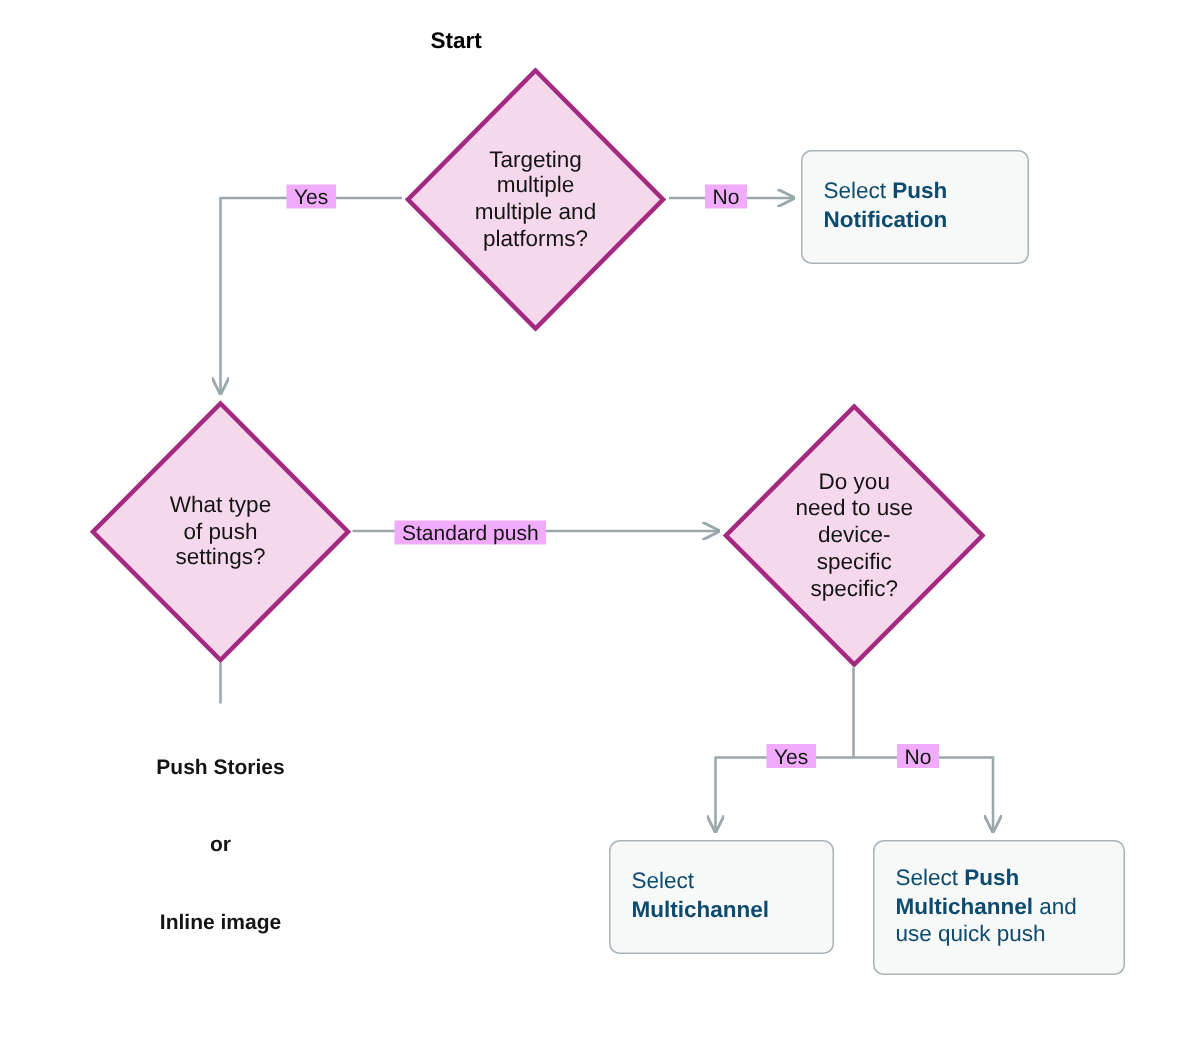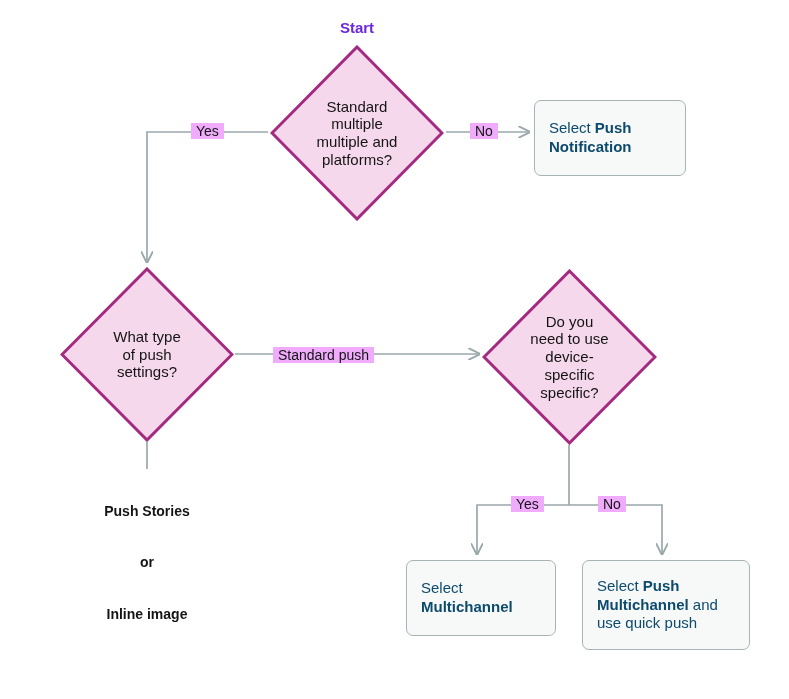--- a/index.html
+++ b/index.html
@@ -78,22 +78,21 @@
     color: #141414;
     white-space: pre;
     line-height: 1.22;
     font-weight: bold;
   }
   .lbl.center { text-align: center; }
   .title {
     position: absolute;
     font-size: 15px;
     font-weight: bold;
-    color: #6d28d9;
-    text-align: center;
+    color: #000000;
   }
   .edgelbl {
     position: absolute;
     font-size: 14px;
     color: #141414;
     background: #f0abfc;
     padding: 0 5px;
     white-space: nowrap;
   }
 </style>
@@ -126,21 +125,21 @@
     </g>
   </svg>
 
   <div class="title" style="left:287px; top:19px; width:140px;">Start</div>
 
   <div class="node diamond" style="left:270px; top:45px; width:174px; height:176px;">
     <svg class="shape" viewBox="0 0 174 176" preserveAspectRatio="none">
       <polygon points="87,2 172,88 87,174 2,88" fill="#f6d8ec" stroke="#a32a80" stroke-width="3"></polygon>
     </svg>
     <div class="dlabel">
-      <div>Standard</div>
+      <div>Targeting</div>
       <div>multiple</div>
       <div>multiple and</div>
       <div>platforms?</div>
     </div>
   </div>
 
   <div class="node diamond" style="left:60px; top:267px; width:174px; height:175px;">
     <svg class="shape" viewBox="0 0 174 175" preserveAspectRatio="none">
       <polygon points="87,2 172,87.5 87,173 2,87.5" fill="#f6d8ec" stroke="#a32a80" stroke-width="3"></polygon>
     </svg>
@@ -177,21 +176,21 @@
   </div>
 
   <div class="node boxnode" style="left:582px; top:560px; width:168px; height:90px;">
     <div class="btext">Select <b>Push</b><br><b>Multichannel</b> and<br>use quick push</div>
   </div>
 
   <div class="edgelbl" style="left:191px; top:123px;">Yes</div>
 
   <div class="edgelbl" style="left:470px; top:123px;">No</div>
 
-  <div class="edgelbl" style="left:273px; top:347px;">Standard push</div>
+  <div class="edgelbl" style="left:263px; top:347px;">Standard push</div>
 
   <div class="lbl center" style="left:67px; top:469px; width:160px; background:#ffffff;">
     <div>Push Stories</div>
     <div>or</div>
     <div>Inline image</div>
   </div>
 
   <div class="edgelbl" style="left:511px; top:496px;">Yes</div>
 
   <div class="edgelbl" style="left:598px; top:496px;">No</div>

